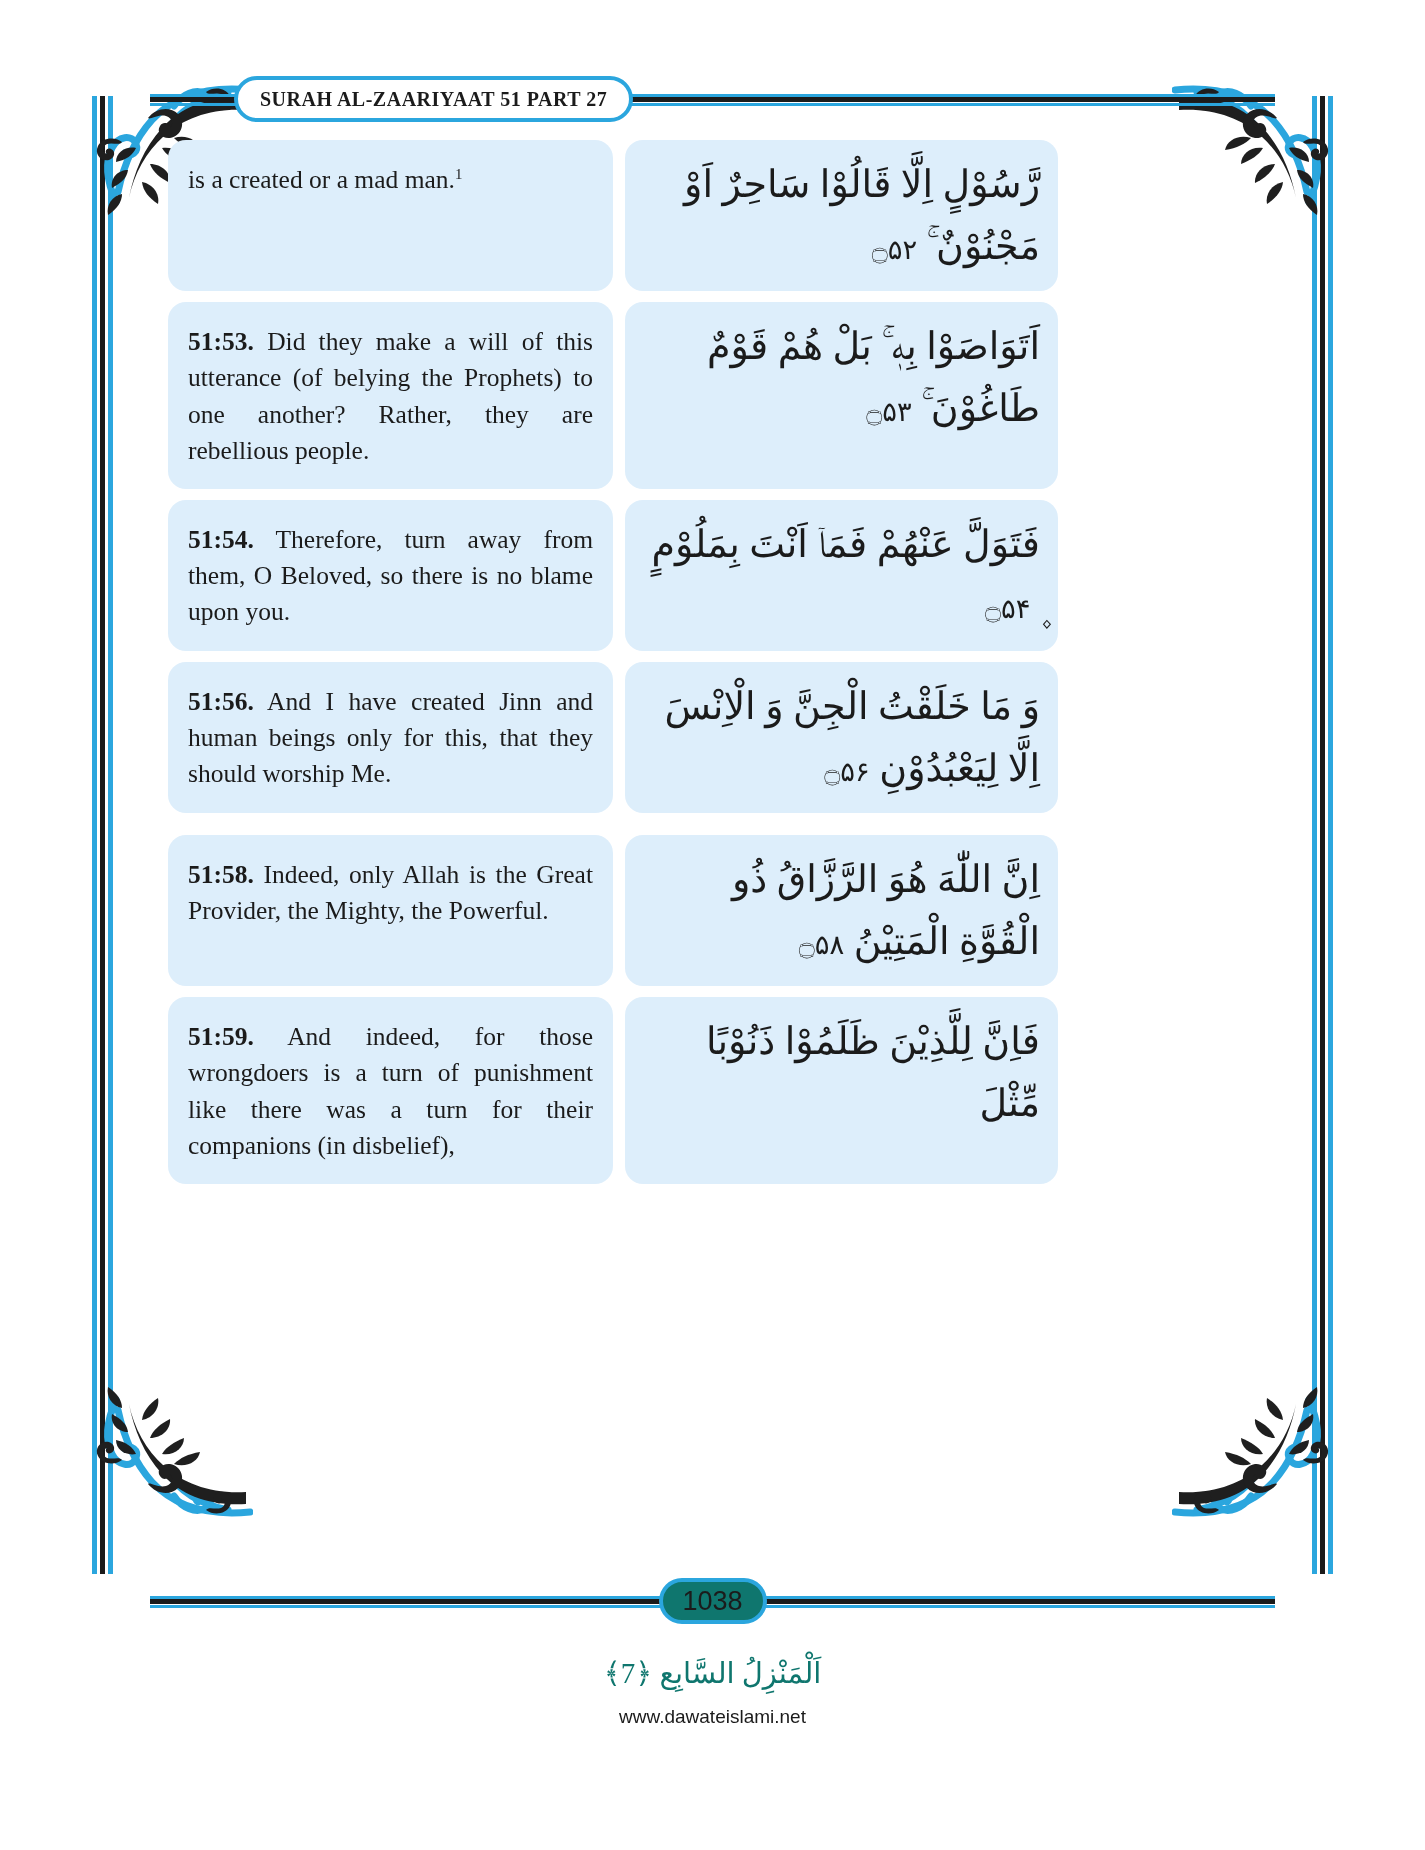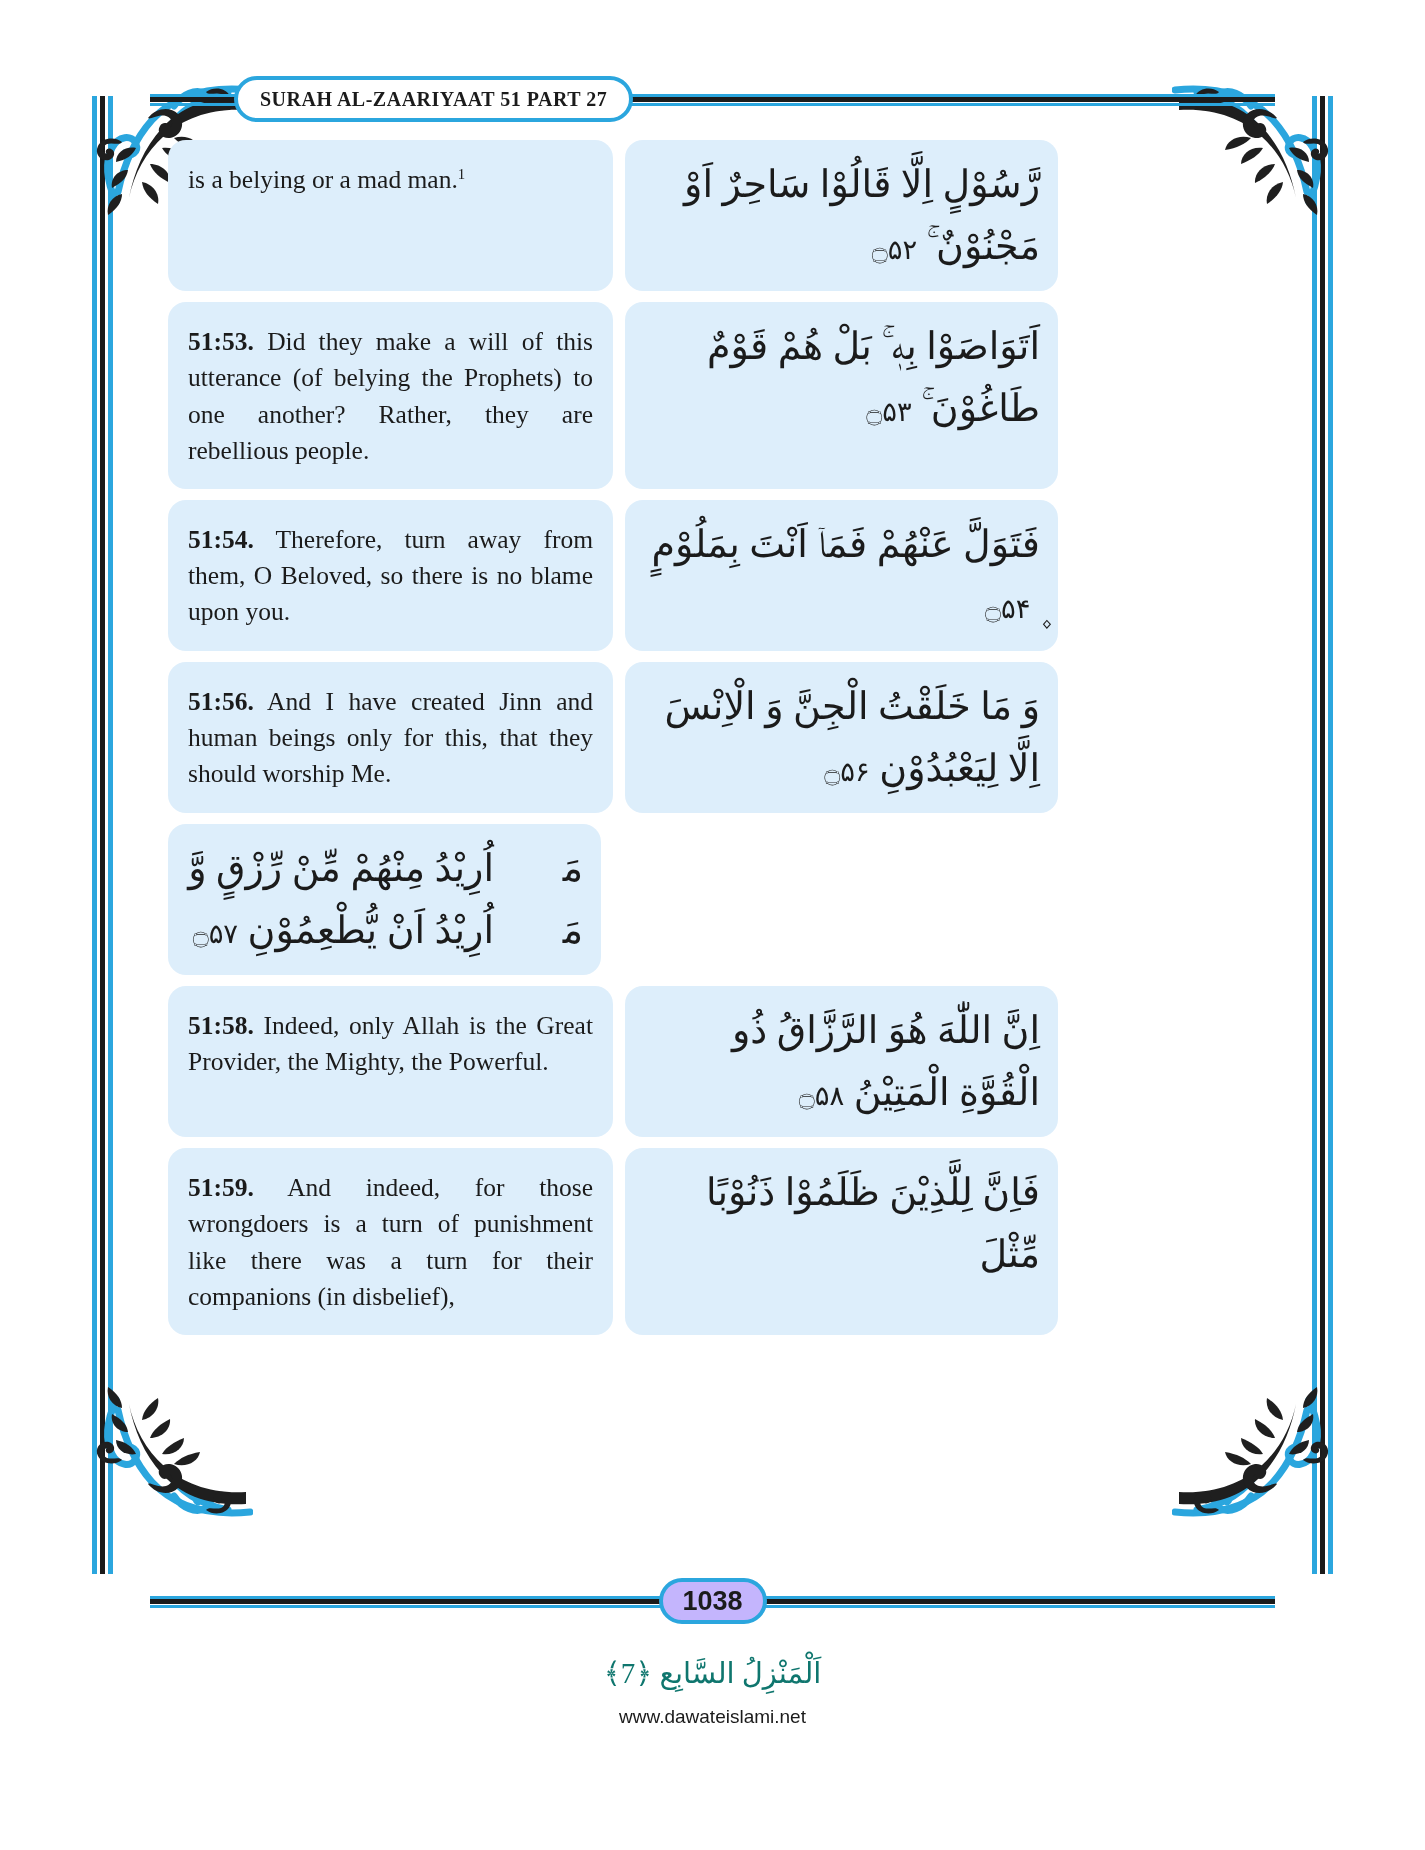--- a/index.html
+++ b/index.html
@@ -157,26 +157,25 @@
   }
   #pill-page {
     position: absolute;
     left: 50%;
     transform: translateX(-50%);
     top: 0;
     height: 46px;
     min-width: 108px;
     border: 4px solid #2ba6de;
     border-radius: 26px;
-    background: #c4b5fd;
+    background: #0f766e;
     display: flex;
     align-items: center;
     justify-content: center;
     box-sizing: border-box;
-    font-weight: bold;
   }
   #page-number {
     font-size: 27px;
     color: #1b1b1b;
     font-family: "Liberation Sans", sans-serif;
   }
 
   #manzil {
     position: absolute;
     left: 0; right: 0;
@@ -312,37 +311,36 @@
     <div class="band-rule r2"></div>
 
     <div class="pill" id="pill-left">
       <span id="surah-title">SURAH AL-ZAARIYAAT 51 PART 27</span>
     </div>
 
   </div>
 
   <div id="content">
       <div class="verse-row">
-        <div class="cell cell-en"><span>is a belying or a mad man.</span><sup class="fn">1</sup></div>
+        <div class="cell cell-en"><span>is a created or a mad man.</span><sup class="fn">1</sup></div>
         <div class="cell cell-ar"><span>رَّسُوْلٍ اِلَّا قَالُوْا سَاحِرٌ اَوْ مَجْنُوْنٌ ۚ</span> <span class="ayah-end">۝۵۲</span></div>
       </div>
       <div class="verse-row">
         <div class="cell cell-en"><span class="vnum">51:53.</span> <span>Did they make a will of this utterance (of belying the Prophets) to one another? Rather, they are rebellious people.</span></div>
         <div class="cell cell-ar"><span>اَتَوَاصَوْا بِهٖ ۚ بَلْ هُمْ قَوْمٌ طَاغُوْنَ ۚ</span> <span class="ayah-end">۝۵۳</span></div>
       </div>
       <div class="verse-row">
         <div class="cell cell-en"><span class="vnum">51:54.</span> <span>Therefore, turn away from them, O Beloved, so there is no blame upon you.</span></div>
         <div class="cell cell-ar"><span>فَتَوَلَّ عَنْهُمْ فَمَاۤ اَنْتَ بِمَلُوْمٍ ۪</span> <span class="ayah-end">۝۵۴</span></div>
       </div>
       <div class="verse-row">
         <div class="cell cell-en"><span class="vnum">51:56.</span> <span>And I have created Jinn and human beings only for this, that they should worship Me.</span></div>
         <div class="cell cell-ar"><span>وَ مَا خَلَقْتُ الْجِنَّ وَ الْاِنْسَ اِلَّا لِیَعْبُدُوْنِ</span> <span class="ayah-end">۝۵۶</span></div>
       </div>
       <div class="verse-row">
-        <div class="cell cell-ar"><span>مَاۤ اُرِیْدُ مِنْهُمْ مِّنْ رِّزْقٍ وَّ مَاۤ اُرِیْدُ اَنْ یُّطْعِمُوْنِ</span> <span class="ayah-end">۝۵۷</span></div>
       </div>
       <div class="verse-row">
         <div class="cell cell-en"><span class="vnum">51:58.</span> <span>Indeed, only Allah is the Great Provider, the Mighty, the Powerful.</span></div>
         <div class="cell cell-ar"><span>اِنَّ اللّٰهَ هُوَ الرَّزَّاقُ ذُو الْقُوَّةِ الْمَتِیْنُ</span> <span class="ayah-end">۝۵۸</span></div>
       </div>
       <div class="verse-row">
         <div class="cell cell-en"><span class="vnum">51:59.</span> <span>And indeed, for those wrongdoers is a turn of punishment like there was a turn for their companions (in disbelief),</span></div>
         <div class="cell cell-ar"><span>فَاِنَّ لِلَّذِیْنَ ظَلَمُوْا ذَنُوْبًا مِّثْلَ</span></div>
       </div>
     </div>

